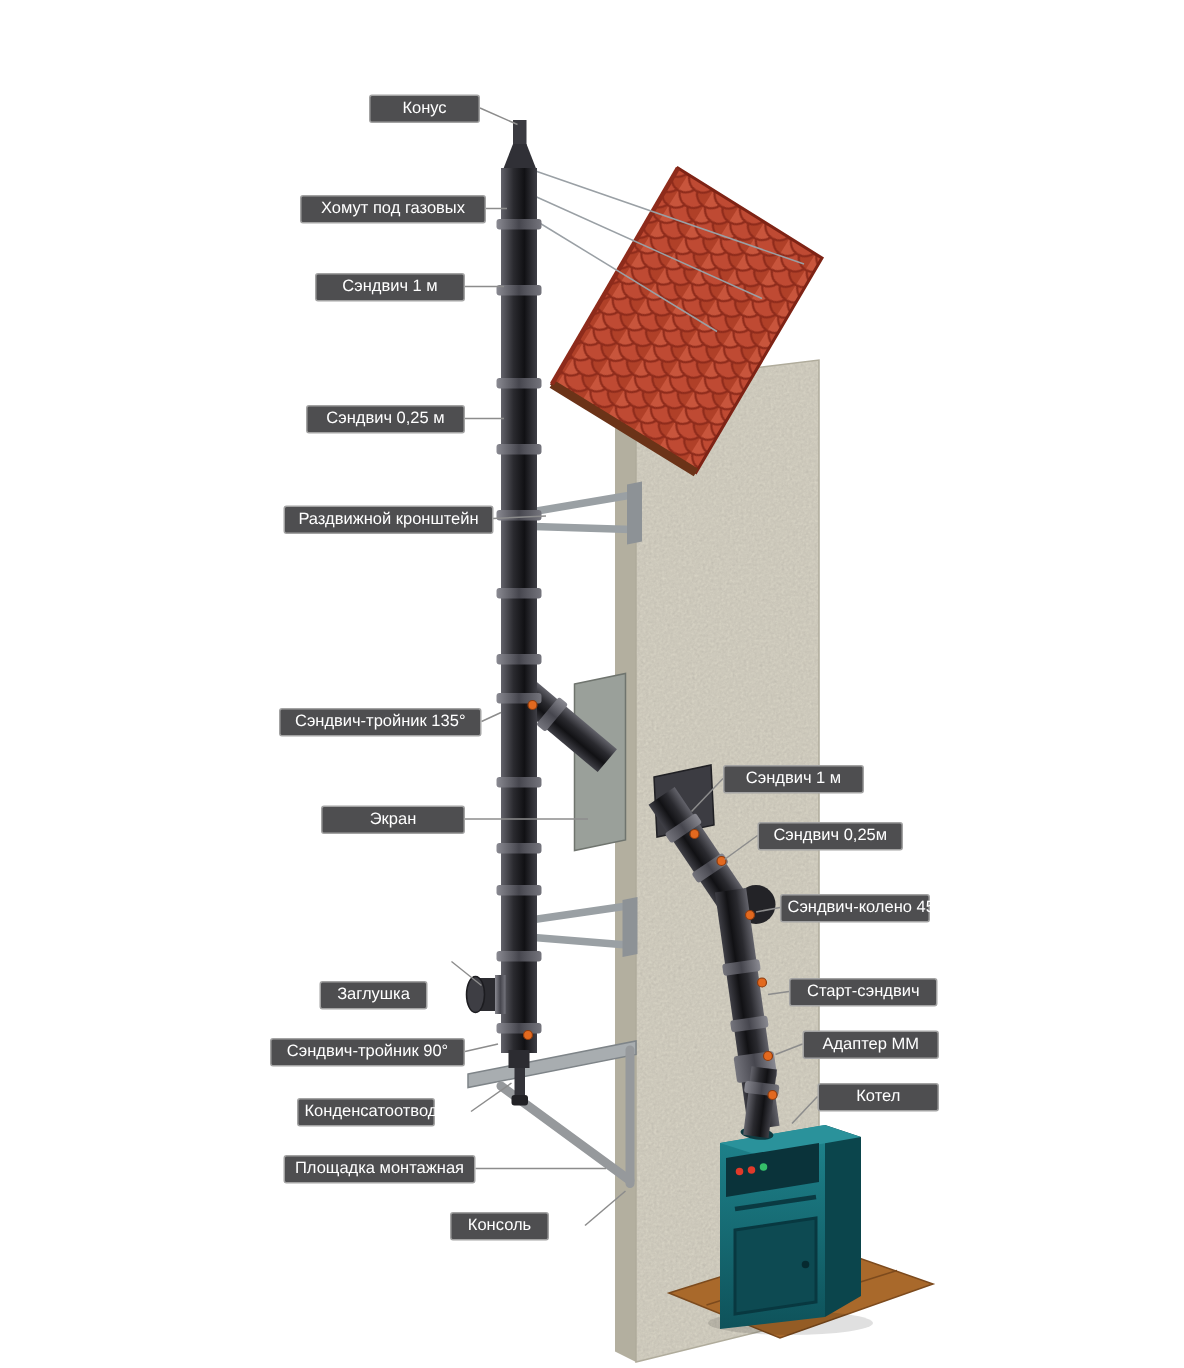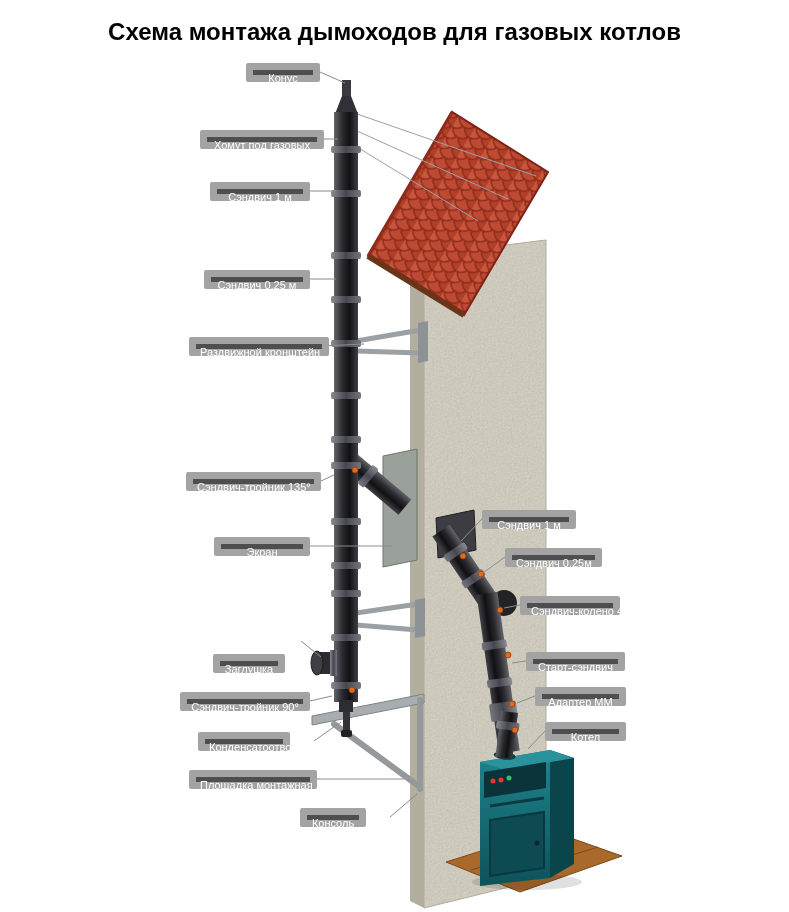--- a/index.html
+++ b/index.html
@@ -2,30 +2,29 @@
 <html><head>
 <meta charset="utf-8">
 <style>
   html,body{margin:0;padding:0;background:#fff;}
   .canvas{position:relative;width:789px;height:912px;background:#fff;overflow:hidden;
           font-family:"Liberation Sans",sans-serif;}
   .title{position:absolute;top:18px;left:0;width:100%;text-align:center;
          font-weight:bold;font-size:24px;color:#000;letter-spacing:0;}
   .scene{position:absolute;left:0;top:0;}
   .callout{position:absolute;box-sizing:border-box;height:19px;
-           background:#4e4e50;color:#fff;border:7px solid #a3a3a3;border-radius:2px;
+           background:#4e4e50;color:#fff;border:1px solid #a3a3a3;border-radius:2px;
            font-size:11px;line-height:13px;padding:2px 4px 0;text-align:center;
            white-space:nowrap;}
 </style>
 </head>
 <body>
 
 <div class="canvas">
 
-  <div class="title">Схема монтажа дымоходов для газовых котлов</div>
 
   <svg class="scene" width="789" height="912" viewBox="0 0 789 912">
     <defs>
       <linearGradient id="gPipeV" x1="0" y1="0" x2="1" y2="0">
         <stop offset="0" stop-color="#63636b"></stop>
           <stop offset="0.35" stop-color="#2a2a2f"></stop>
         <stop offset="0.65" stop-color="#111114"></stop>
           <stop offset="1" stop-color="#3f3f46"></stop>
       </linearGradient>
       <linearGradient id="gPipeH" x1="0" y1="0" x2="0" y2="1">

